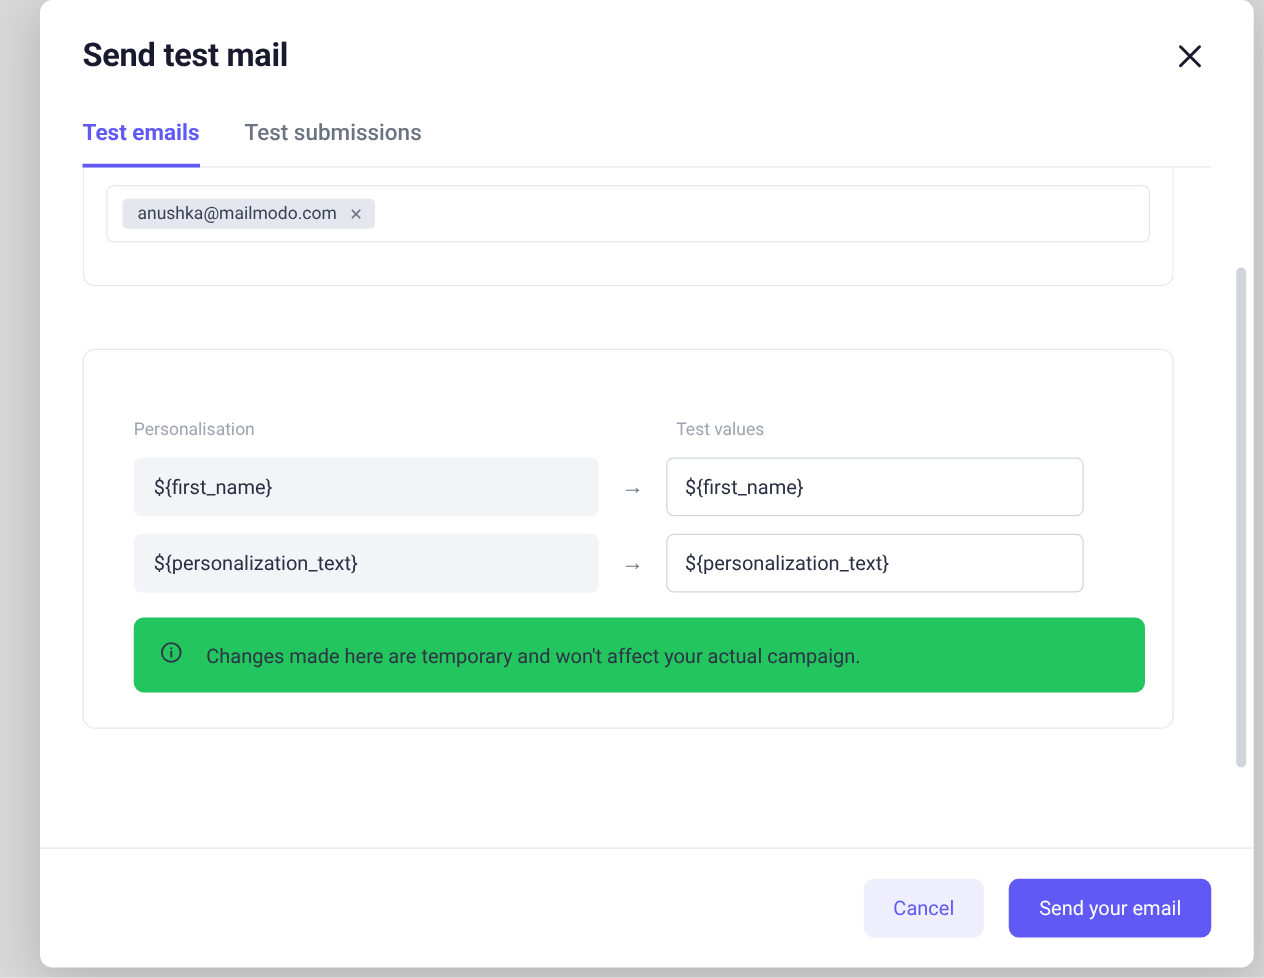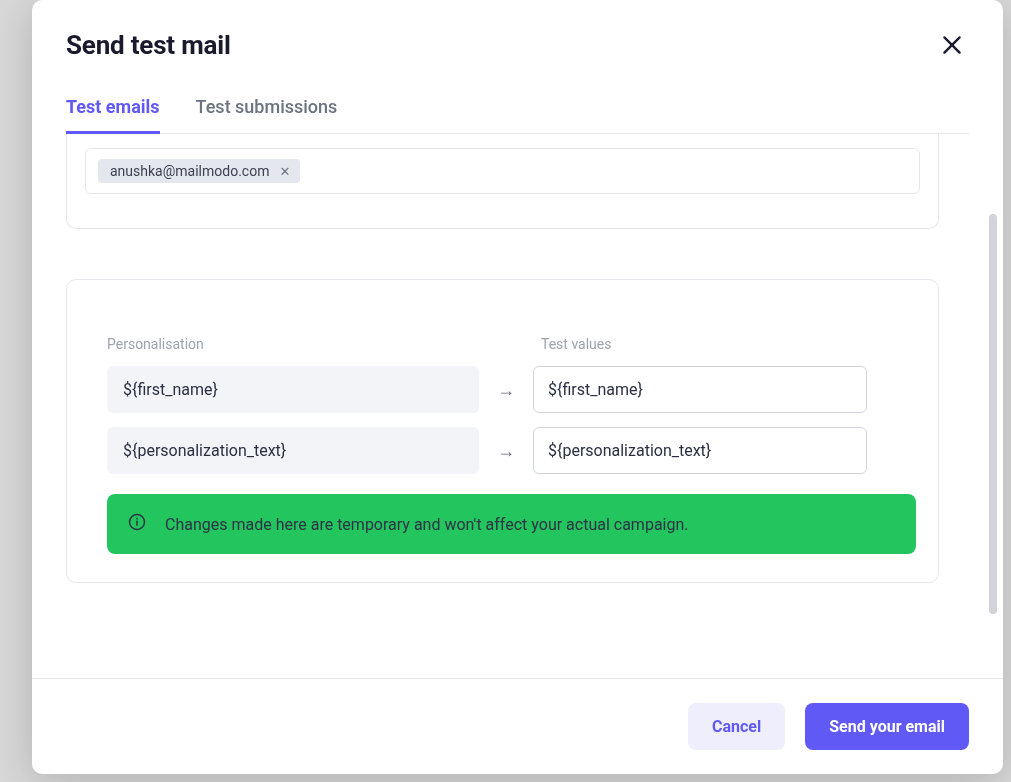--- a/index.html
+++ b/index.html
@@ -211,21 +211,21 @@
       padding: 24px 34px;
       display: flex;
       justify-content: flex-end;
       gap: 20px;
     }
     .btn {
       border: none;
       border-radius: 8px;
       padding: 14px 24px;
       font-size: 16px;
-      font-weight: 700;
+      font-weight: 400;
       cursor: pointer;
       font-family: inherit;
     }
     .btn-cancel { background: #efeefc; color: #6059f5; }
     .btn-primary { background: #6059f5; color: #fff; }
   </style>
 </head>
 <body>
 
 <div class="backdrop"></div>

